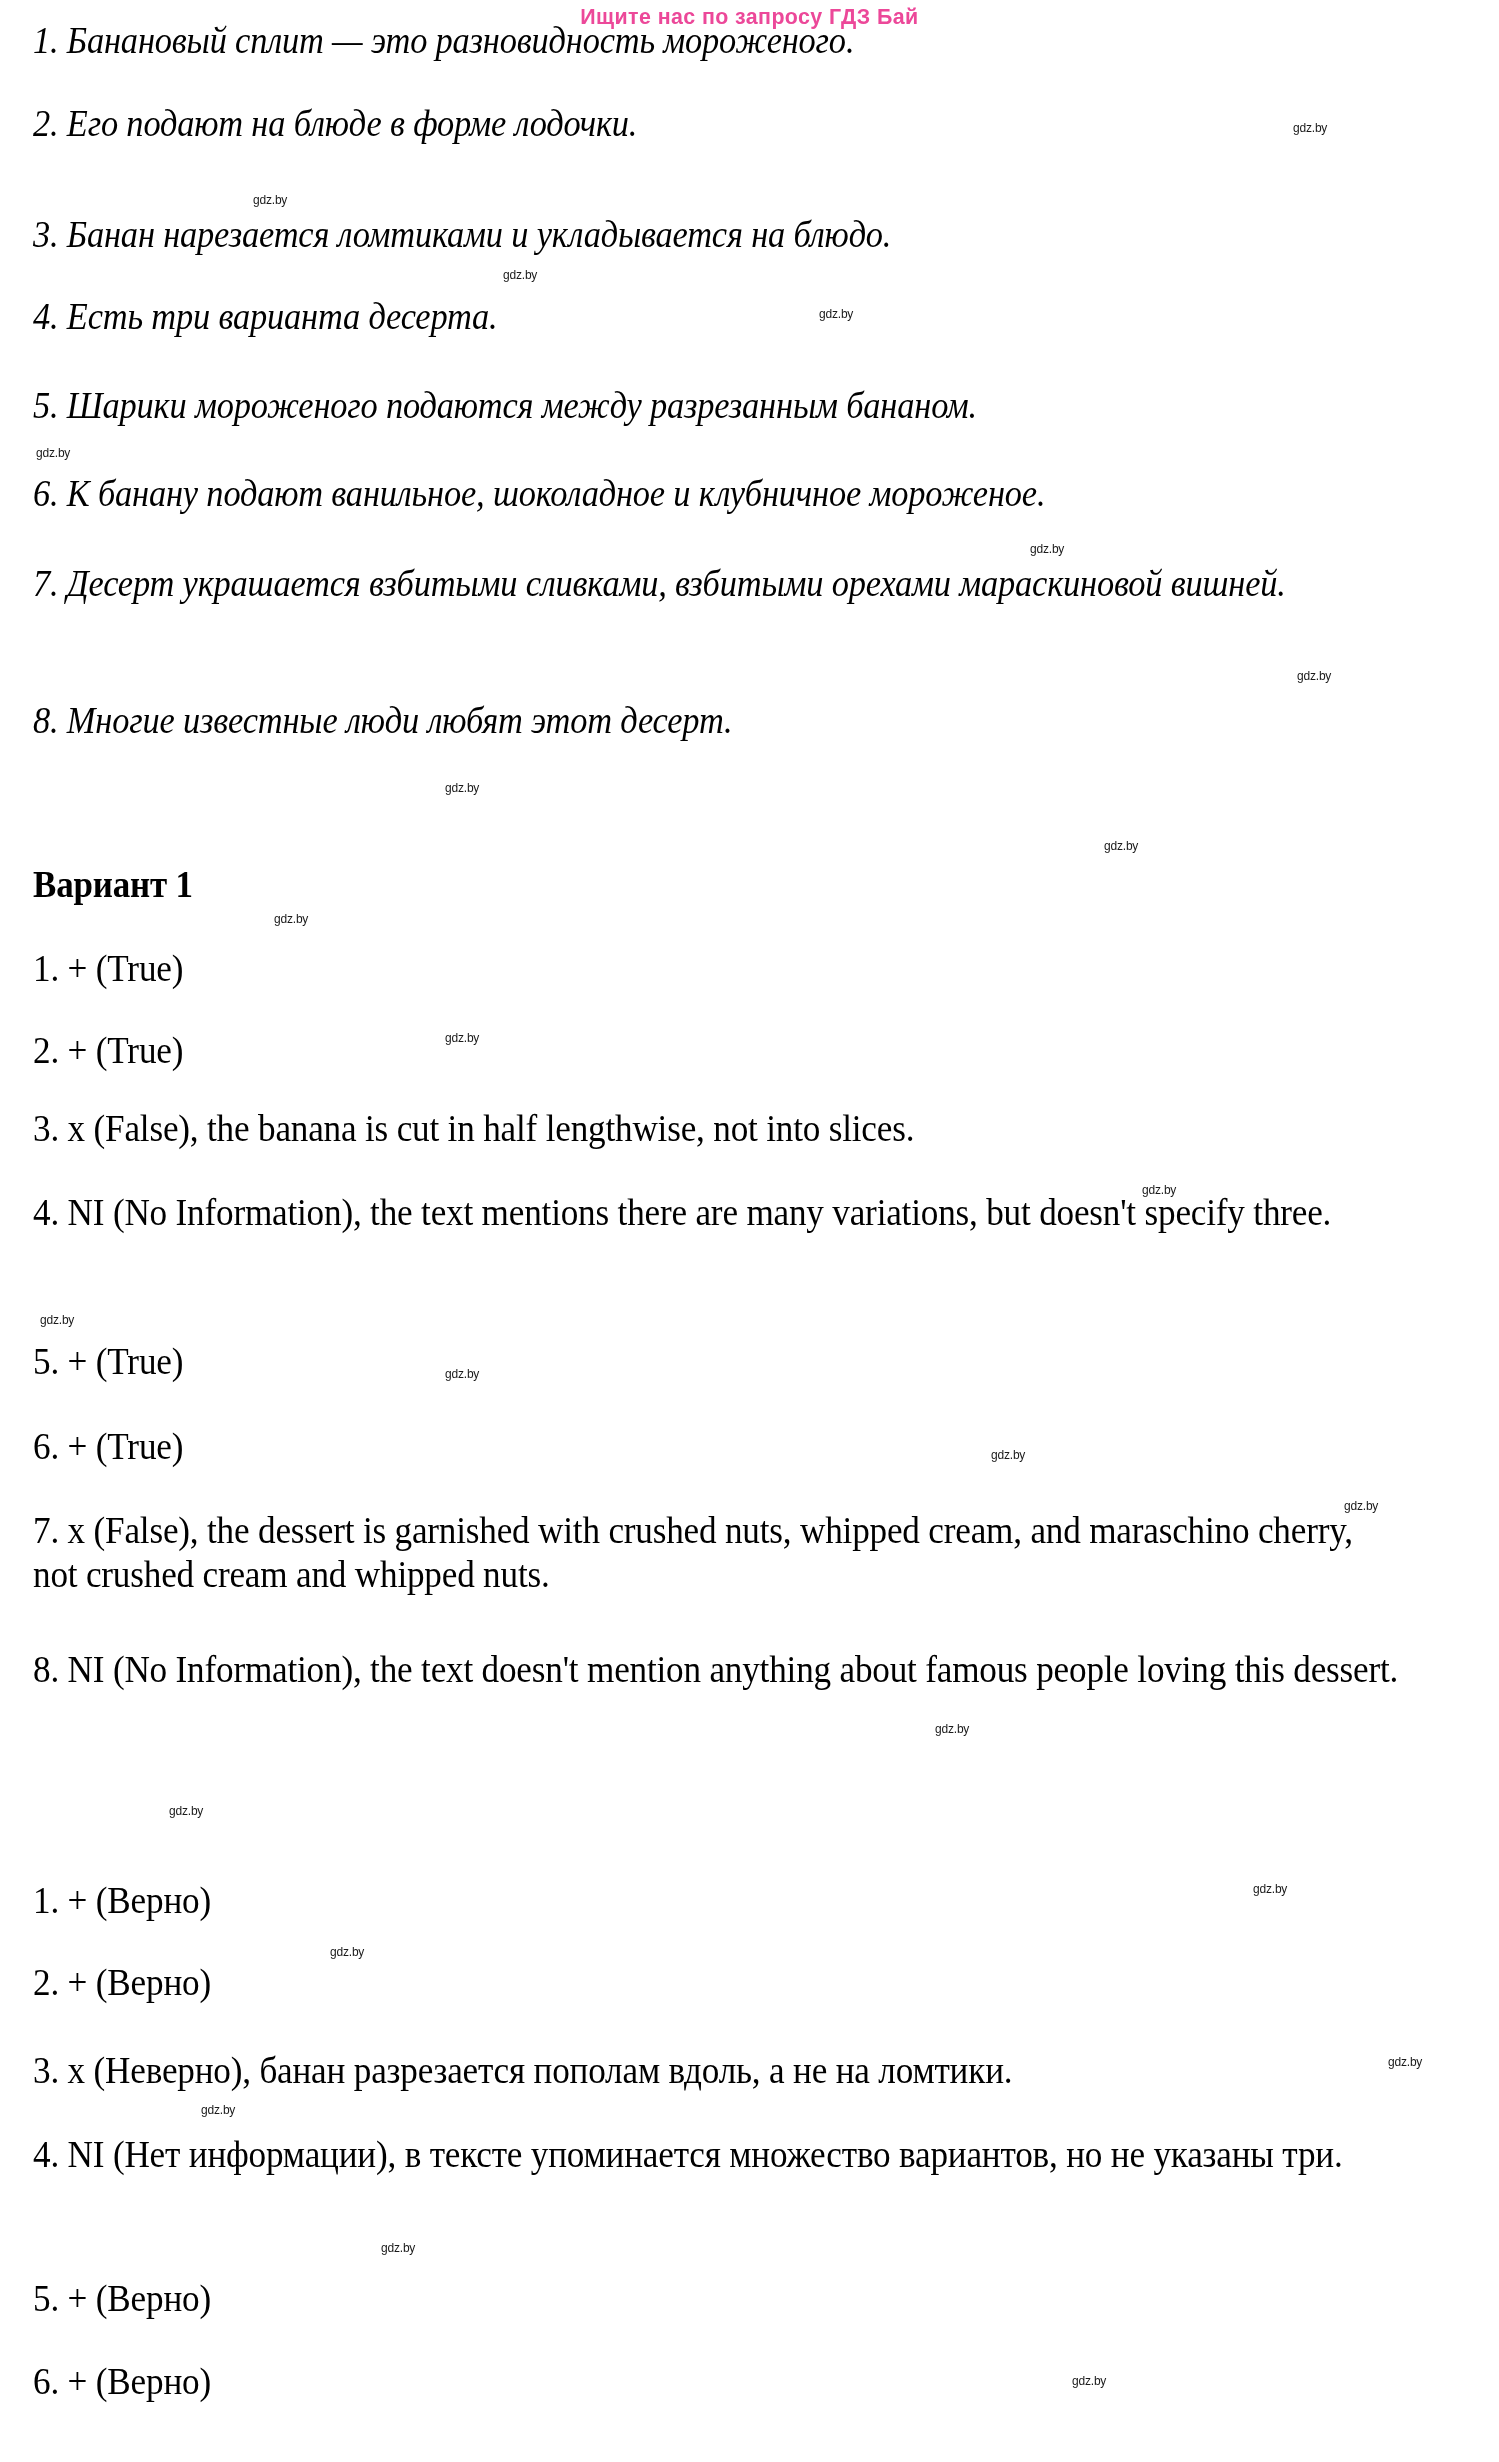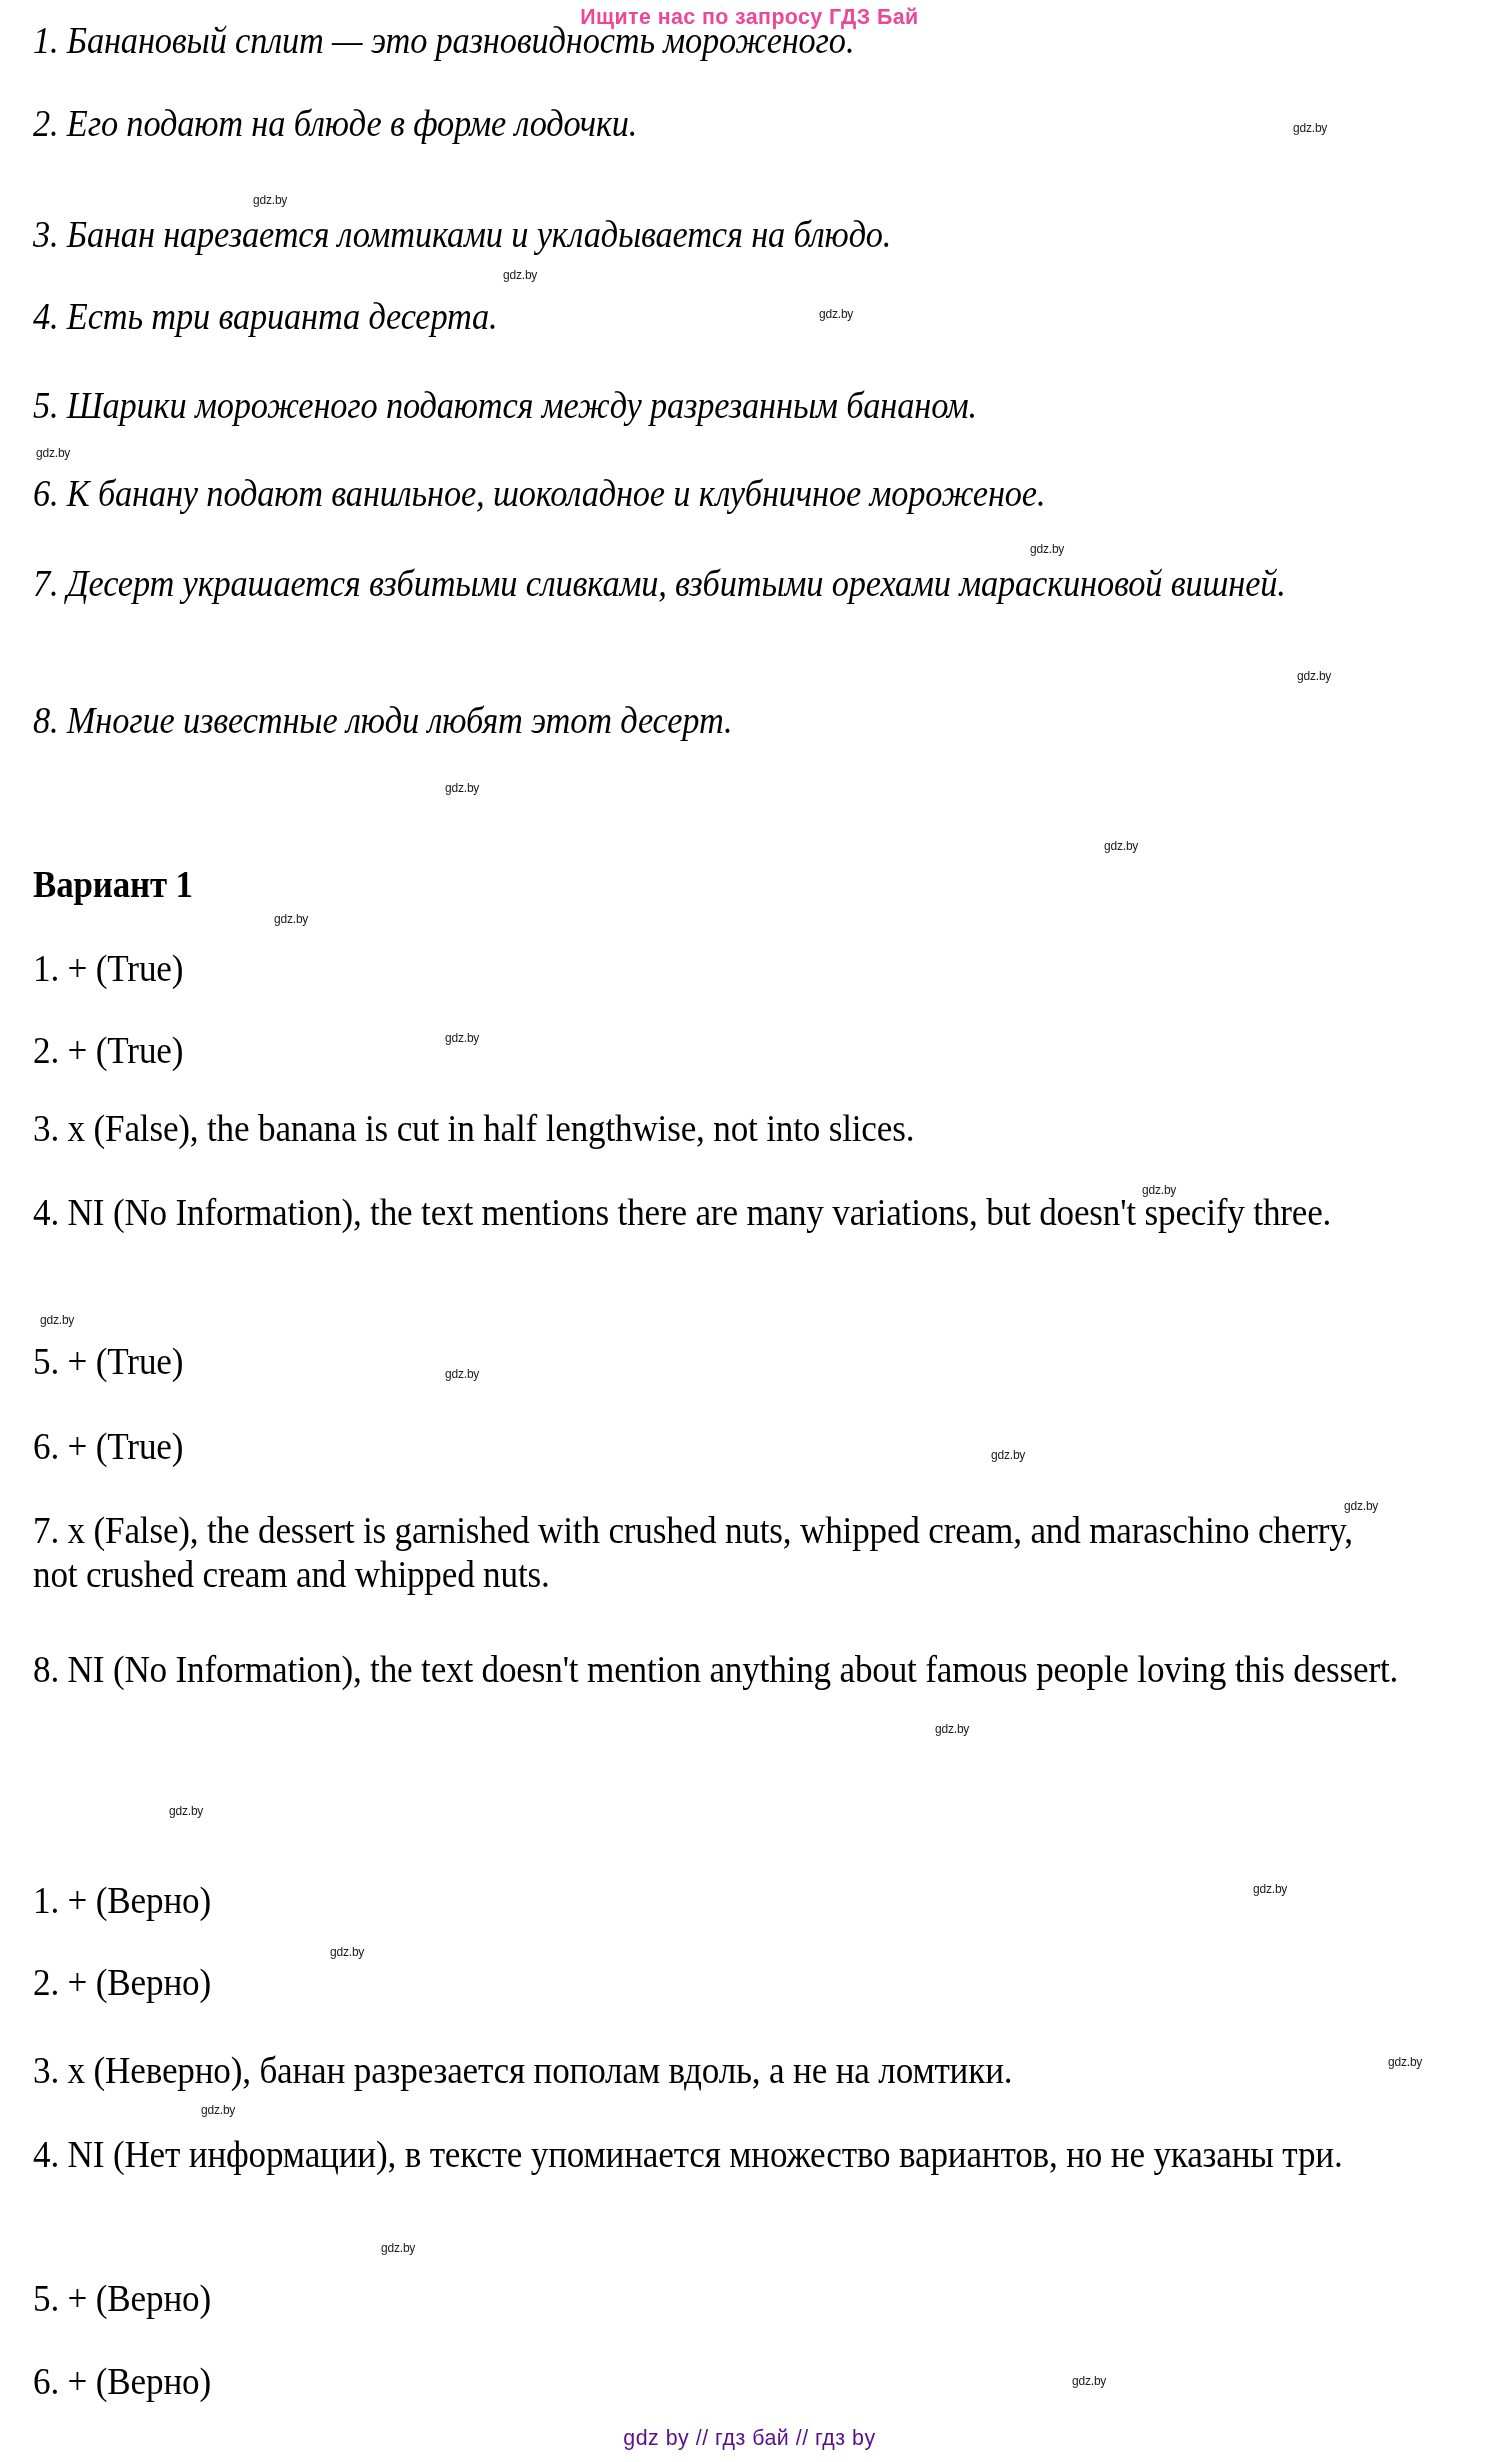--- a/index.html
+++ b/index.html
@@ -148,16 +148,15 @@
       <div class="wm" style="left: 935px; top: 1722px; color: rgb(26, 26, 26);">gdz.by</div>
       <div class="wm" style="left: 169px; top: 1804px; color: rgb(26, 26, 26);">gdz.by</div>
       <div class="wm" style="left: 1253px; top: 1882px; color: rgb(26, 26, 26);">gdz.by</div>
       <div class="wm" style="left: 330px; top: 1945px; color: rgb(26, 26, 26);">gdz.by</div>
       <div class="wm" style="left: 1388px; top: 2055px; color: rgb(26, 26, 26);">gdz.by</div>
       <div class="wm" style="left: 201px; top: 2103px; color: rgb(26, 26, 26);">gdz.by</div>
       <div class="wm" style="left: 381px; top: 2241px; color: rgb(26, 26, 26);">gdz.by</div>
       <div class="wm" style="left: 1072px; top: 2374px; color: rgb(26, 26, 26);">gdz.by</div>
     </div>
 
-  <div class="footer">gdz by  //  гдз бай  //  гдз by</div>
 
 </div>
 
 
 </body></html>

